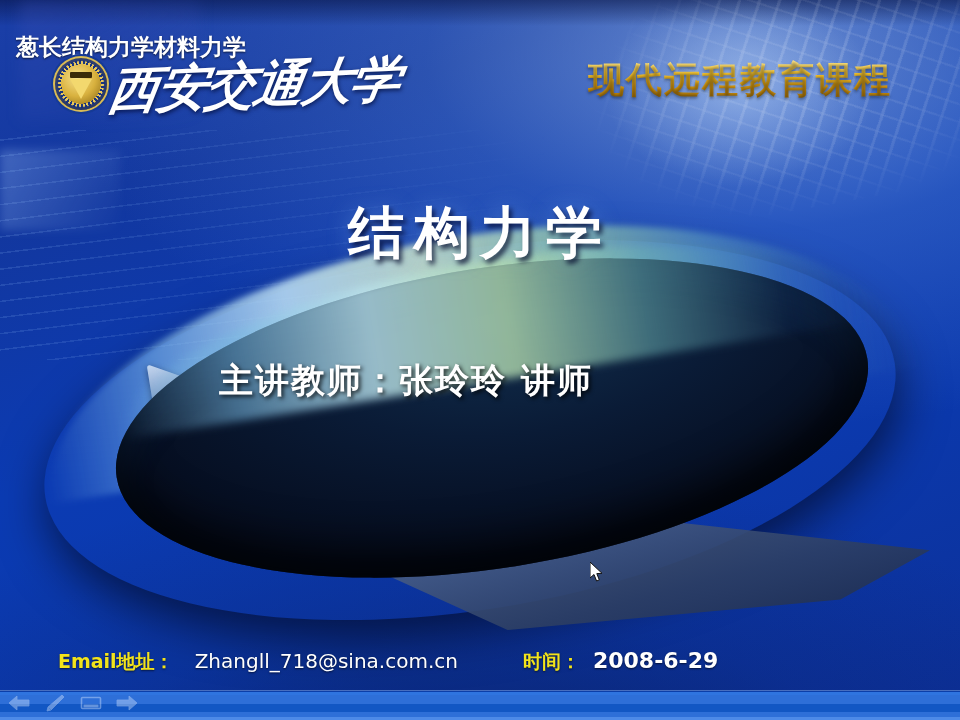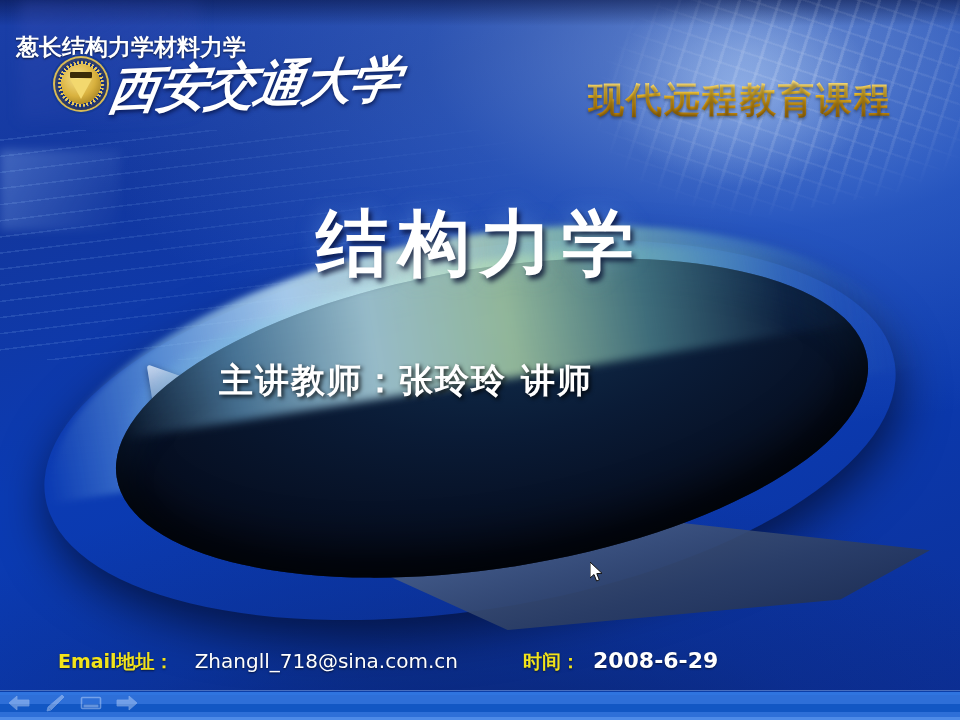--- a/index.html
+++ b/index.html
@@ -203,27 +203,26 @@
   
   .course-banner{
     position:absolute;right:68px;top:56px;
     font-size:36px;font-weight:700;
     letter-spacing:2px;
     background:linear-gradient(180deg,#fff0a8 0%,#f5c22b 38%,#d99b11 62%,#8d5d05 100%);
     -webkit-background-clip:text;background-clip:text;
     -webkit-text-fill-color:transparent;color:#e5a81c;
     text-shadow:0 2px 3px rgba(0,0,0,.35);
     white-space:nowrap;
-    margin-top:20px;
   }
 
   
   .main-title{
     position:absolute;left:0;top:196px;width:960px;text-align:center;
-    font-size:72px;font-weight:700;color:#ffffff;
+    font-size:56px;font-weight:700;color:#ffffff;
     letter-spacing:10px;
     text-shadow:3px 4px 5px rgba(0,5,40,.75), 0 0 22px rgba(150,200,255,.35);
     white-space:nowrap;
   }
   .lecturer{
     position:absolute;left:0;top:358px;width:812px;text-align:center;
     font-size:34px;font-weight:700;color:#ffffff;
     letter-spacing:2px;
     text-shadow:2px 2px 4px rgba(0,0,0,.85);
     white-space:nowrap;

